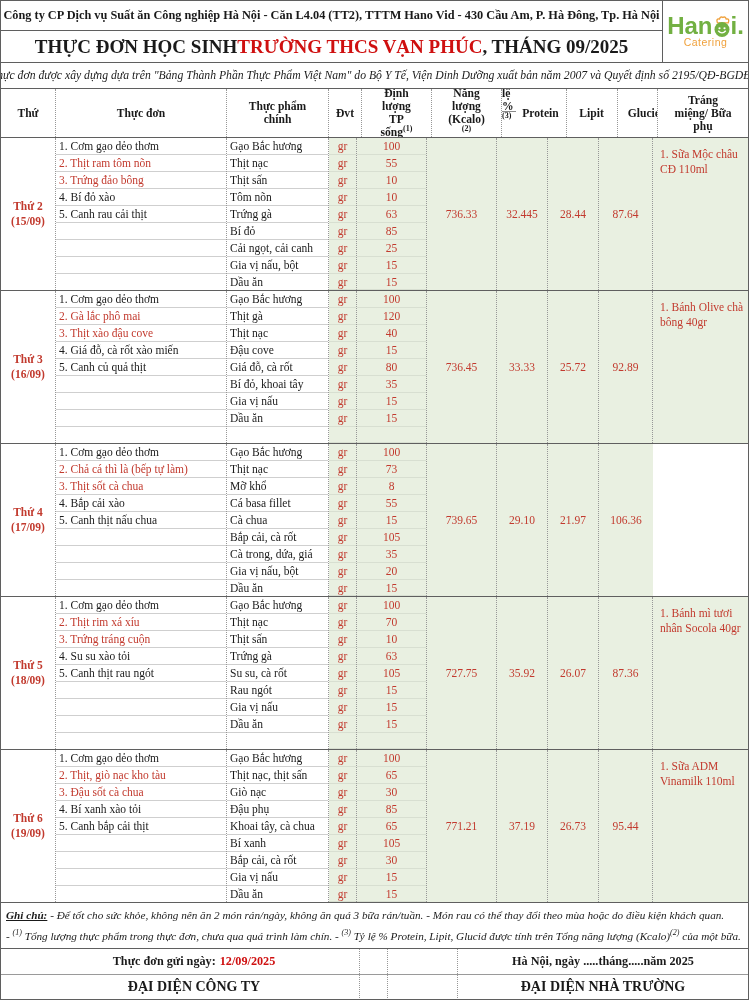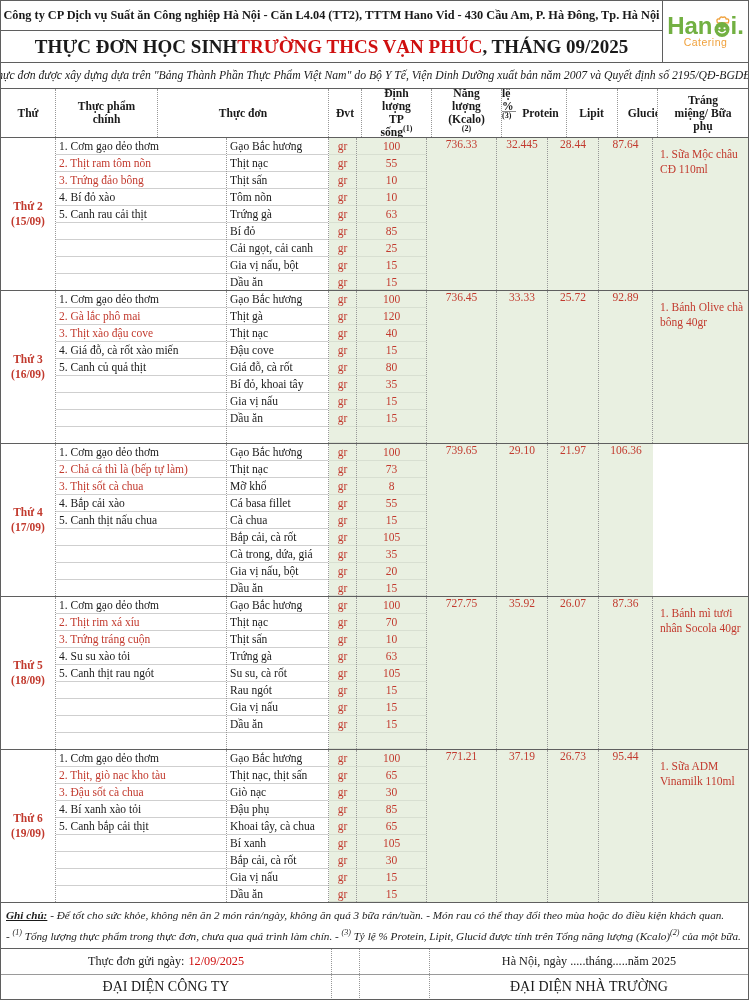--- a/index.html
+++ b/index.html
@@ -56,30 +56,30 @@
   
   .day-block{display:flex;height:153px;border-bottom:1px solid var(--line-solid);font-size:11.5px;}
   .day-block .col{height:100%;}
   .col-thu{display:flex;align-items:center;justify-content:center;text-align:center;}
   .day-label{font-weight:bold;color:var(--red);line-height:15px;}
   .cell-row{height:17px;line-height:16px;border-bottom:1px solid var(--row-line);padding:0 3px;white-space:nowrap;overflow:hidden;}
   .cell-row:last-child{border-bottom:none;height:16px;}
   .green .cell-row{border-bottom:1px solid rgba(0,0,0,0.07);}
   .center{text-align:center;padding:0 1px;}
   .red{color:var(--red);}
-  .vcenter{display:flex;justify-content:center;text-align:center;}
+  .vcenter{display:flex;align-items:center;justify-content:center;text-align:center;}
   .dessert-text{color:var(--red);padding:9px 4px 0 7px;line-height:15px;white-space:normal;}
 
   
   .notes{border-bottom:1px solid var(--line-solid);font-style:italic;font-size:11.2px;padding:2px 5px 1px 5px;}
   .notes .nline{height:21px;line-height:21px;white-space:nowrap;overflow:hidden;}
   .ghichu{font-weight:bold;text-decoration:underline;}
 
   
-  .bottom-row{display:flex;font-weight:normal;}
+  .bottom-row{display:flex;font-weight:bold;padding-left:28px;}
   .bottom-row .bcell{border-right:1px dotted var(--line-dot);display:flex;align-items:center;justify-content:center;white-space:nowrap;overflow:hidden;}
   .bottom-row .bcell:last-child{border-right:none;}
   .row-a{height:26px;border-bottom:1px solid #9a9a9a;font-size:12.2px;}
   .row-b{height:23px;font-size:14px;}
   .bc1{width:331px;}
   .bc2{width:28px;}
   .bc3{width:70px;}
   .bc4{flex:1;}
   .sent-date{color:var(--bright-red);margin-left:4px;}
 </style>
@@ -110,22 +110,22 @@
           <span>i.</span>
       </div>
       <div class="logo-sub">Catering</div>
     </div>
   </div>
 
   <div class="subtitle-row">Thực đơn được xây dựng dựa trên "Bảng Thành Phần Thực Phẩm Việt Nam" do Bộ Y Tế, Viện Dinh Dưỡng xuất bản năm 2007 và Quyết định số 2195/QĐ-BGDĐT</div>
 
   <div class="thead">
     <div class="col col-thu th">Thứ</div>
+    <div class="col col-menu th">Thực đơn</div>
     <div class="col col-ing th">Thực phẩm chính</div>
-    <div class="col col-menu th">Thực đơn</div>
     <div class="col col-dvt th">Đvt</div>
     <div class="col col-qty th">
         <span><span>Định lượng TP sống</span><sup>(1)</sup></span>
       </div>
     <div class="col col-energy th">
         <span><span>Năng lượng (Kcalo)</span><sup>(2)</sup></span>
       </div>
     <div class="col col-ratio">
       <div class="ratio-top">
           <span><span>Tỷ lệ %</span> <sup>(3)</sup></span>

